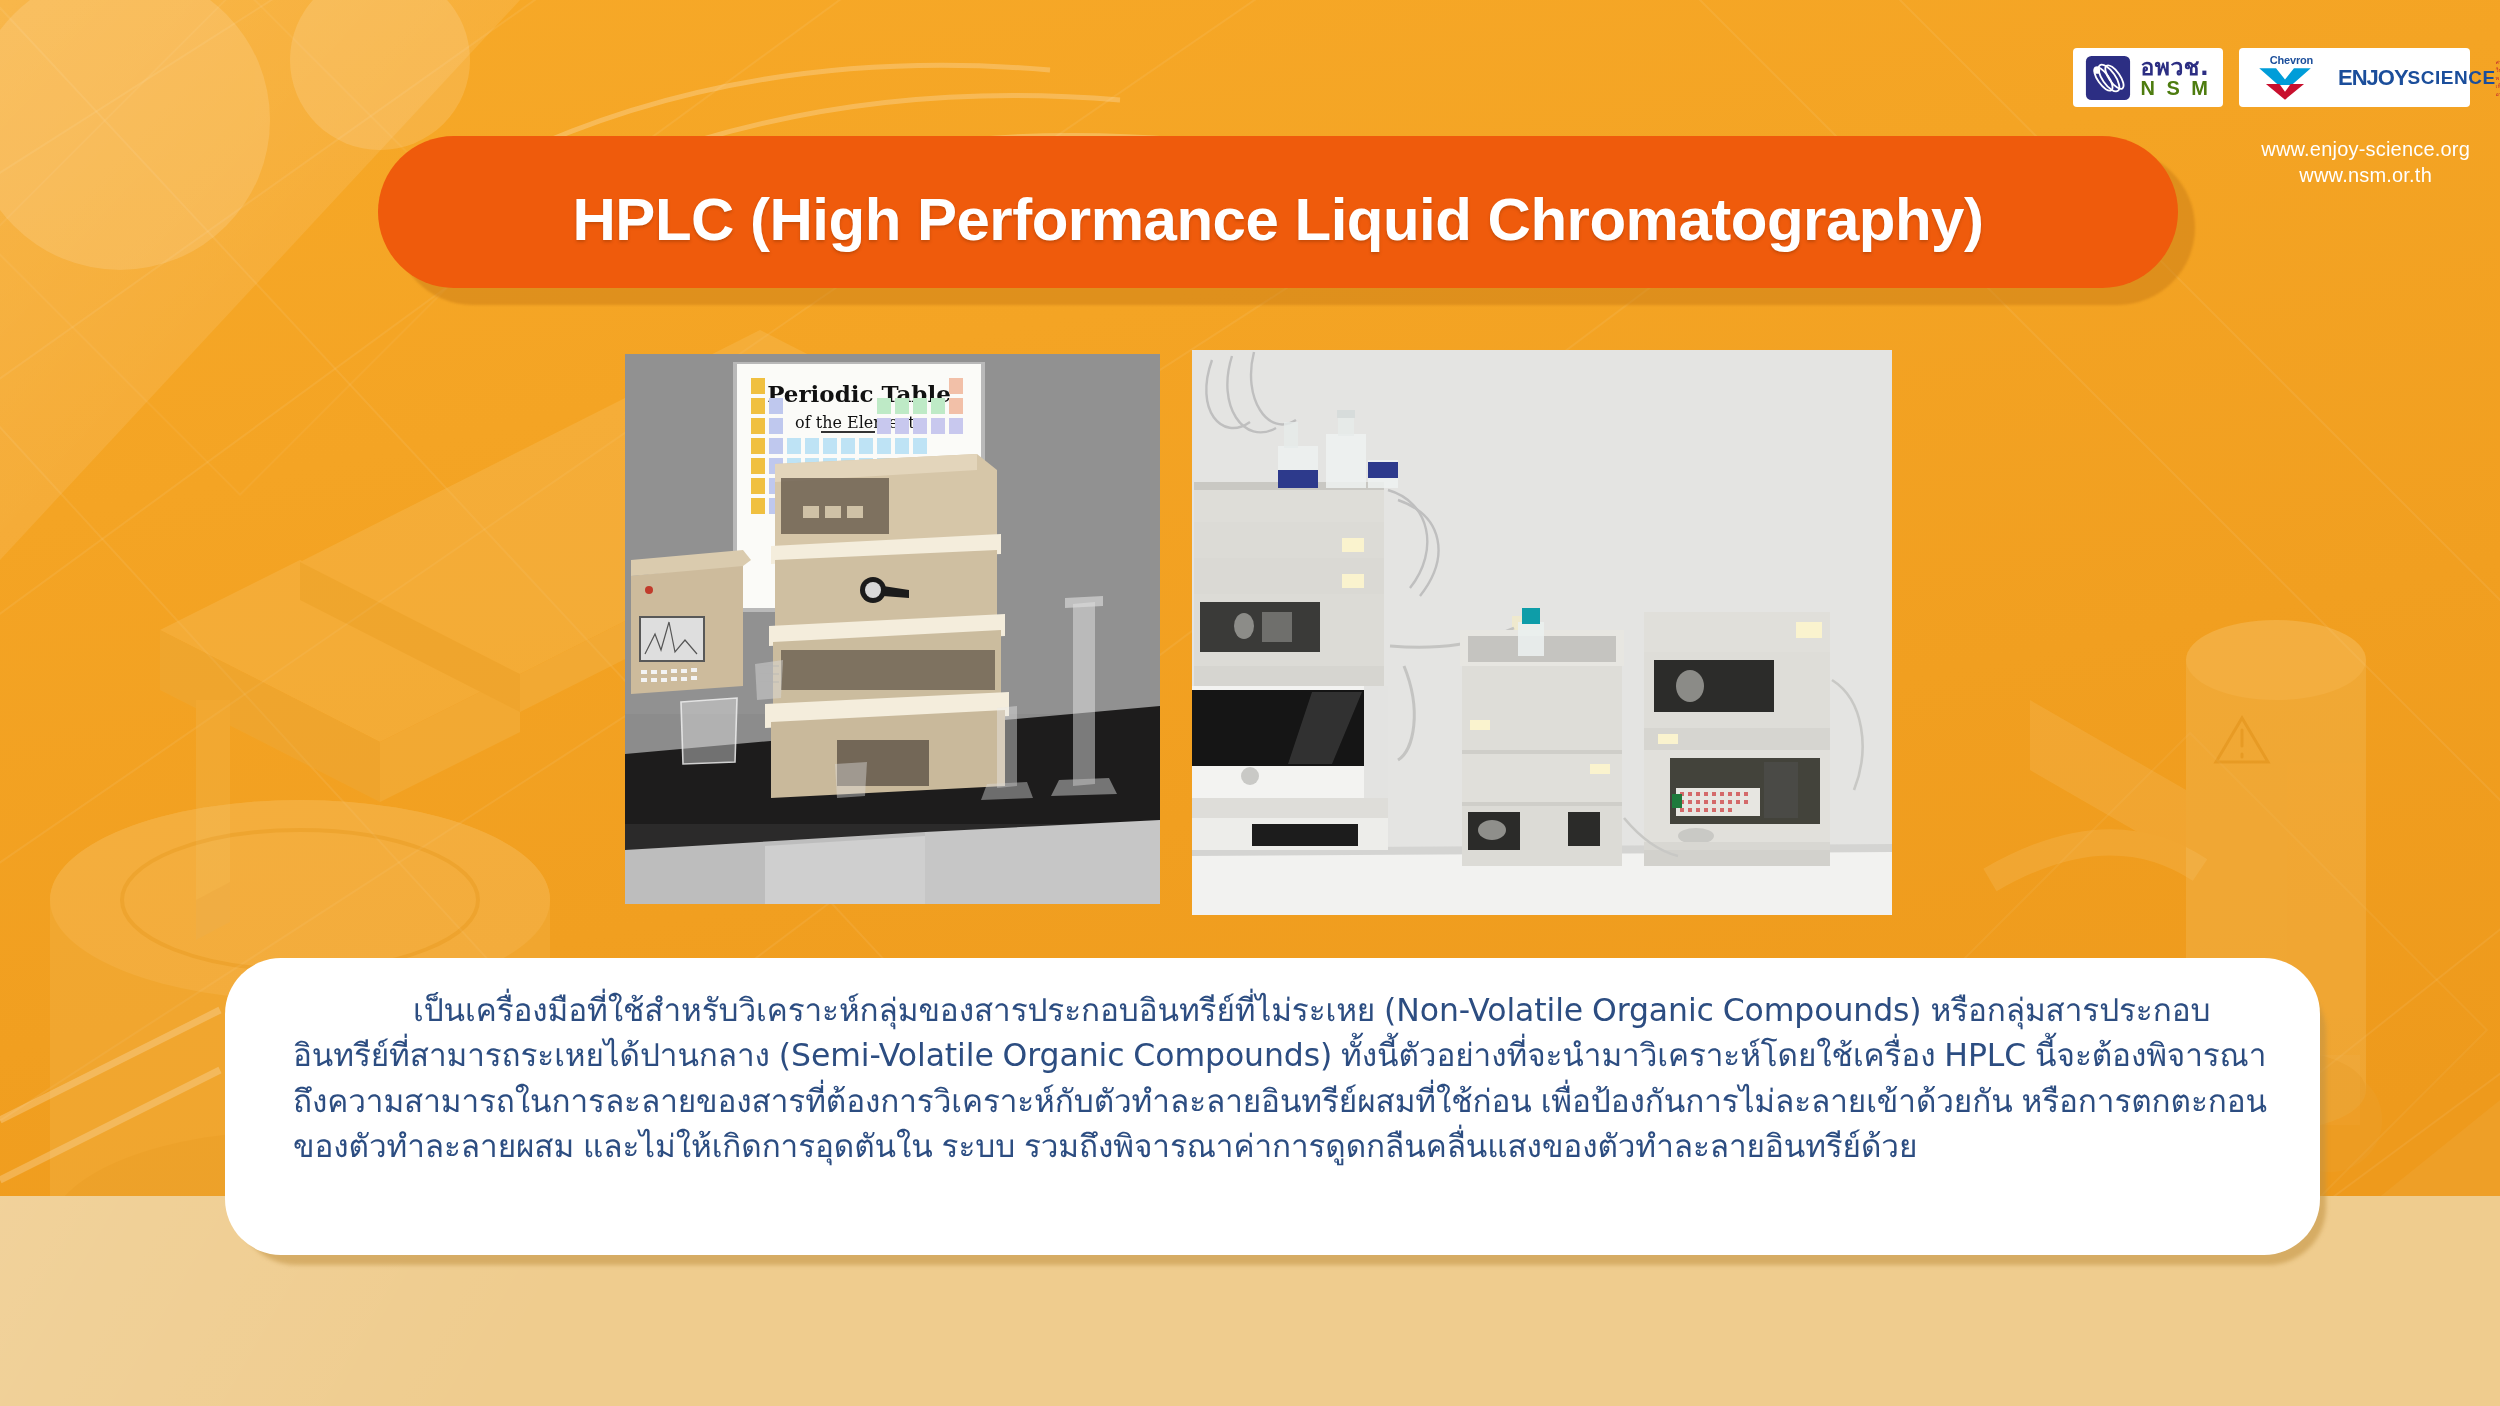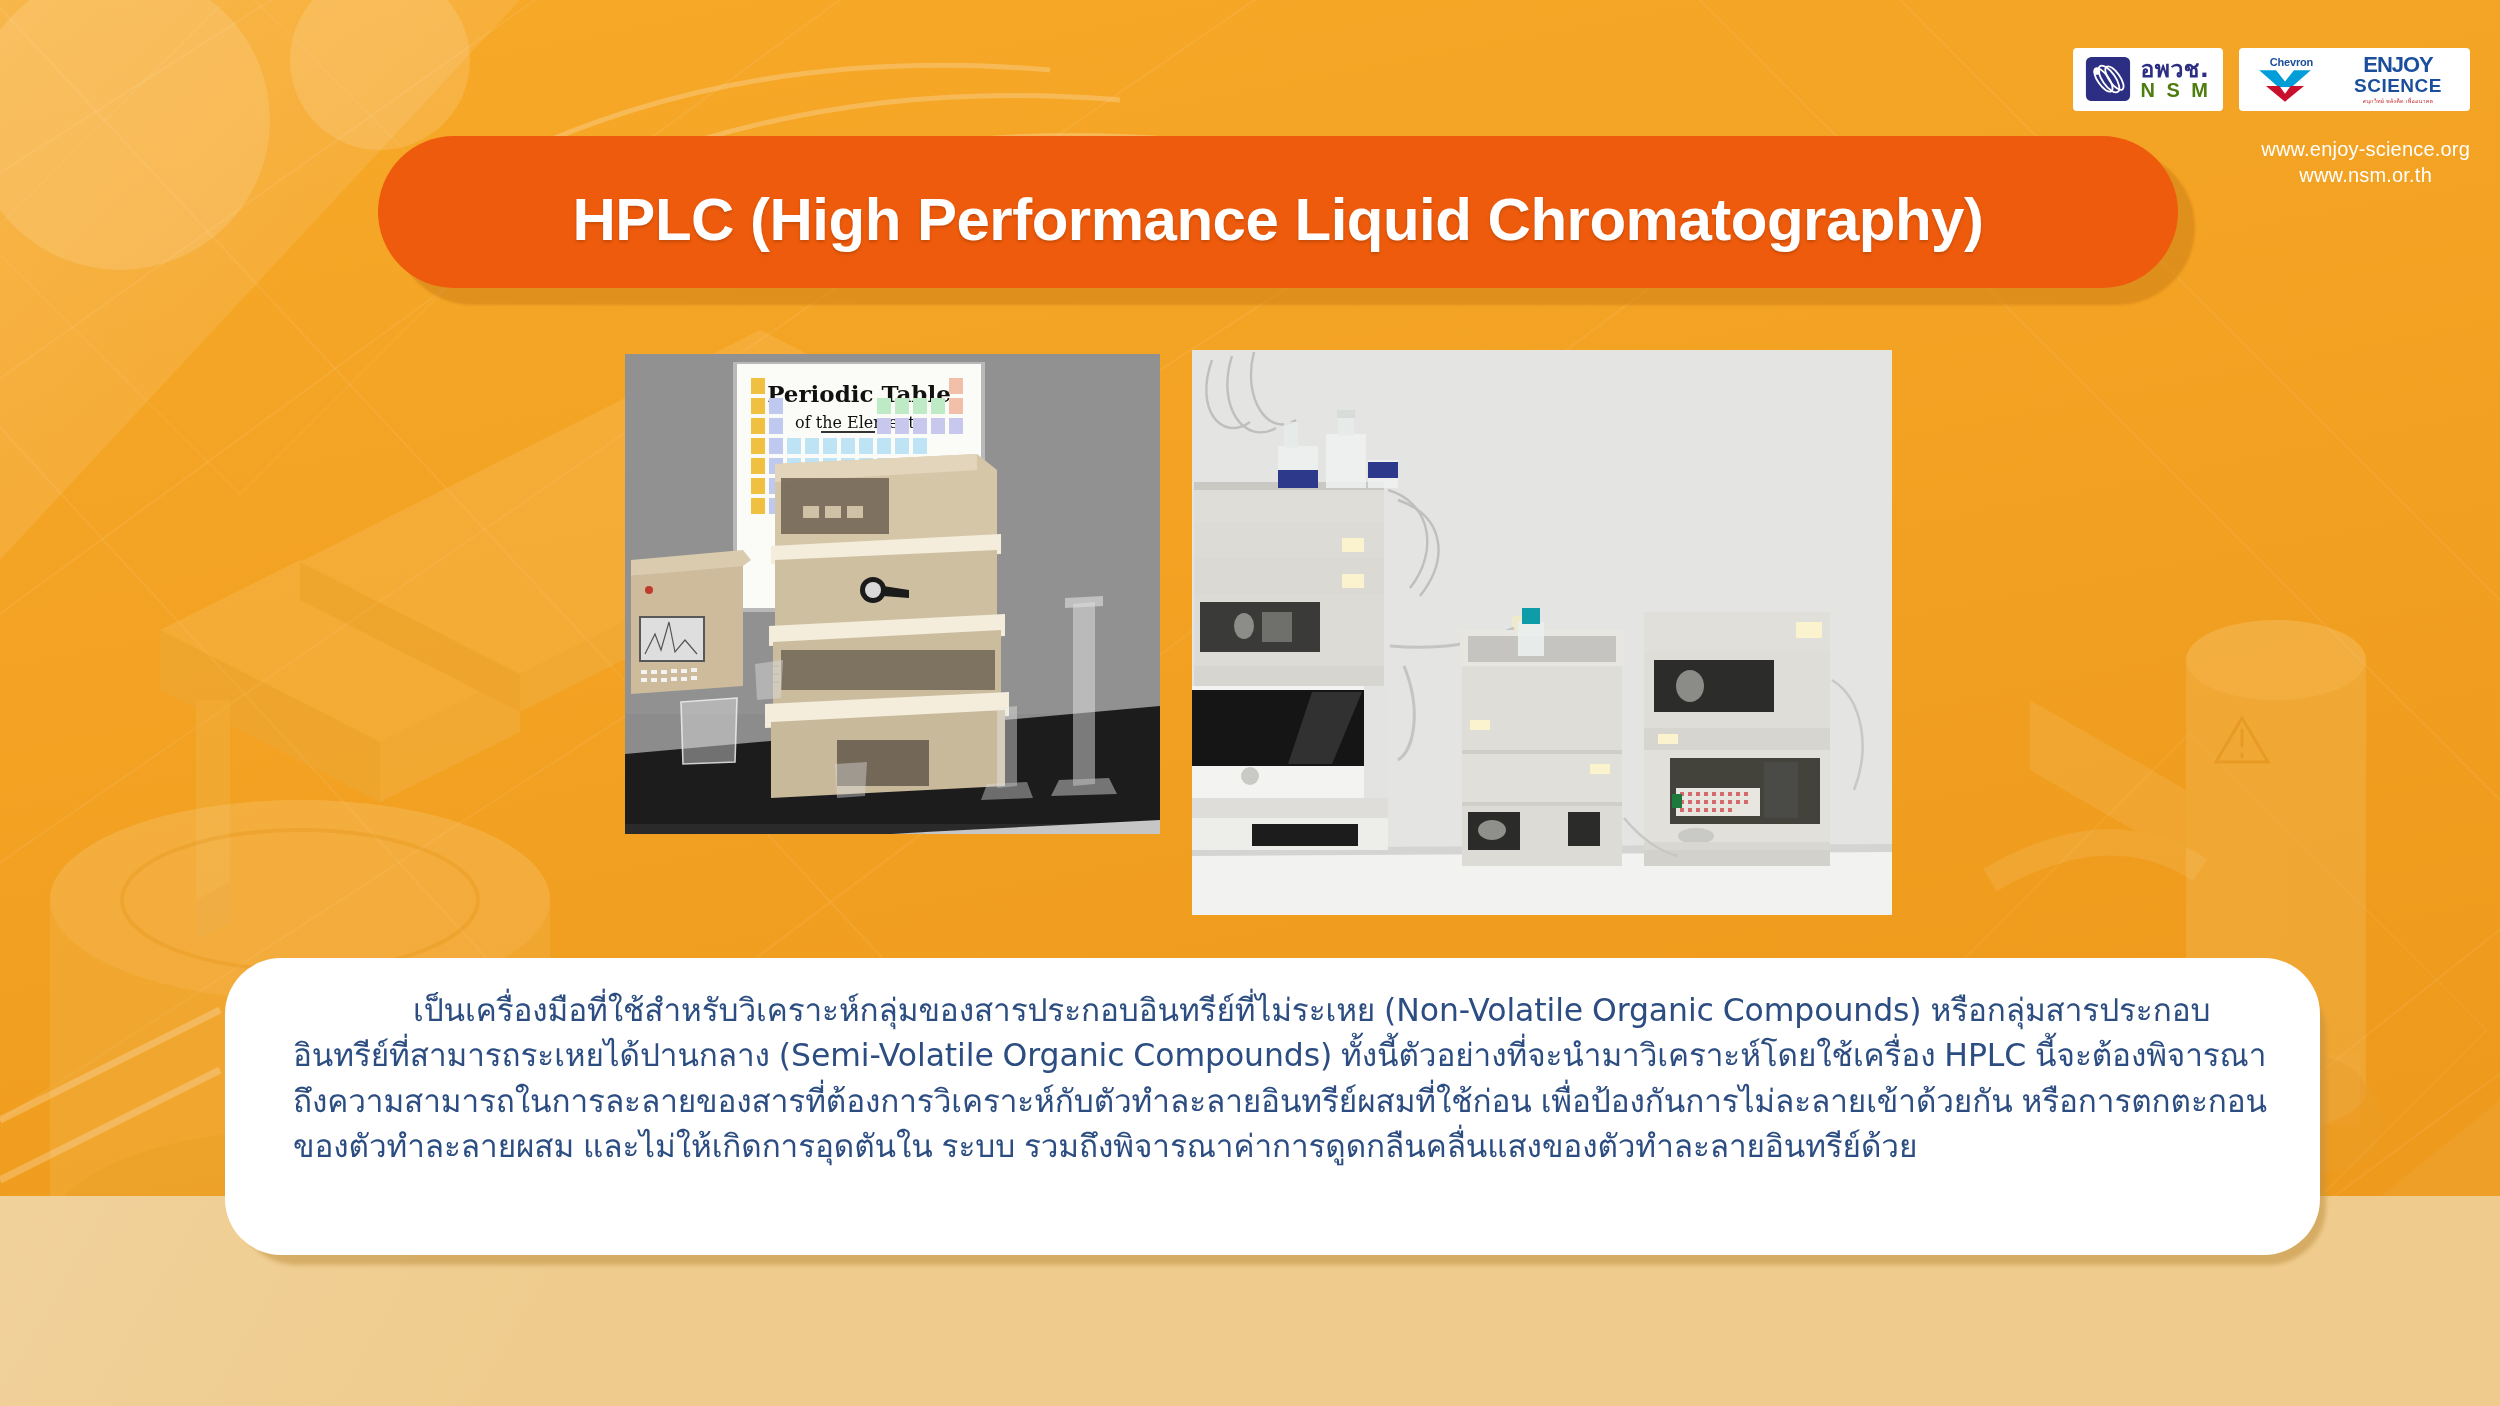--- a/index.html
+++ b/index.html
@@ -45,21 +45,21 @@
     font-family:"DejaVu Sans", sans-serif;
     font-size:23px; font-weight:bold; color:#2C2E83; letter-spacing:.5px;
   }
   .nsm-en {
     font-size:20px; font-weight:bold; color:#4d7c0f; letter-spacing:3px;
   }
   .chev-wrap { display:flex; flex-direction:column; align-items:flex-end; width:62px; }
   .chev-word { font-size:11px; font-weight:bold; color:#1B4E9B; letter-spacing:-.2px; }
   .chev-svg { width:56px; height:34px; margin-top:1px; }
   .divider-v { width:1px; background:#9AA0A6; margin:4px 12px; }
-  .enjoy-wrap { display:flex; flex-direction:column; align-items:center; width:120px; }
+  .enjoy-wrap { display:flex; align-items:center; width:120px; }
   .enjoy-top { font-size:22px; font-weight:bold; color:#1B4E9B; letter-spacing:-1px; line-height:1; }
   .enjoy-bot { font-size:19px; font-weight:bold; color:#1B4E9B; letter-spacing:.5px; line-height:1.05; }
   .enjoy-sub { font-size:5.5px; color:#C0272D; letter-spacing:.2px; margin-top:1px; }
 
   .urls {
     position:absolute; top:136px; right:30px;
     text-align:center; color:#FFFFFF;
     font-size:20px; line-height:1.32; letter-spacing:.2px;
   }
 
@@ -82,21 +82,21 @@
     color:#FFFFFF;
     font-size:60px; font-weight:bold;
     letter-spacing:-.5px;
     text-shadow:0 2px 3px rgba(120,50,0,.35);
     white-space:nowrap;
     margin-top:14px;
   }
 
   
   .photo { position:absolute; overflow:hidden; }
-  .photo-left  { left:625px;  top:354px; width:535px; height:480px; background:#8A8A8A; }
+  .photo-left  { left:625px;  top:354px; width:535px; height:550px; background:#8A8A8A; }
   .photo-right { left:1192px; top:350px; width:700px; height:565px; background:#E6E6E4; }
 
   
   .card-shadow {
     position:absolute; left:238px; top:975px;
     width:2088px; height:290px;
     background:rgba(193,146,66,.55);
     border-radius:58px; filter:blur(2px);
   }
   .card {

